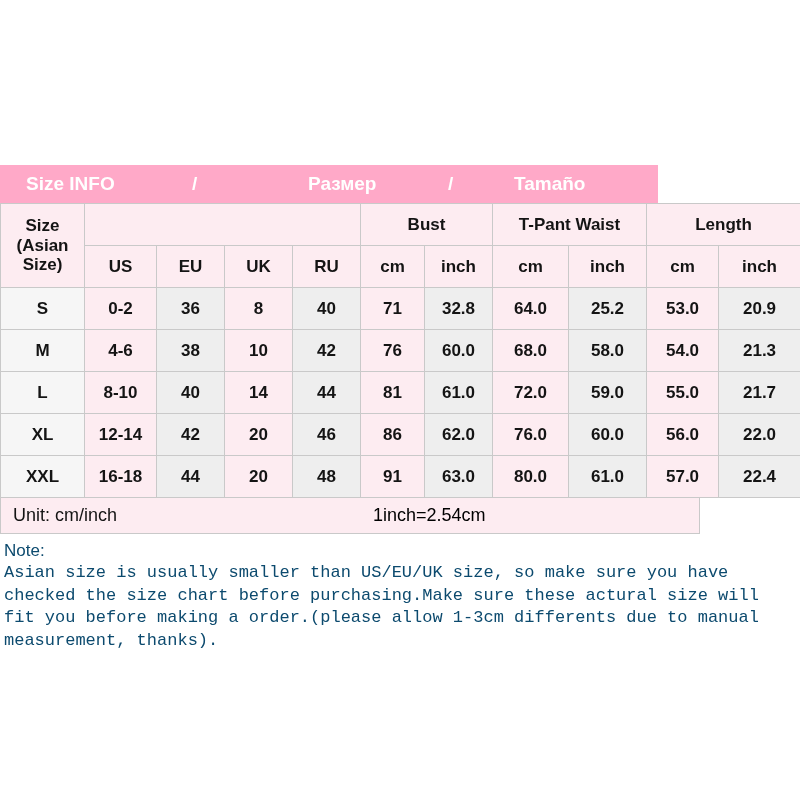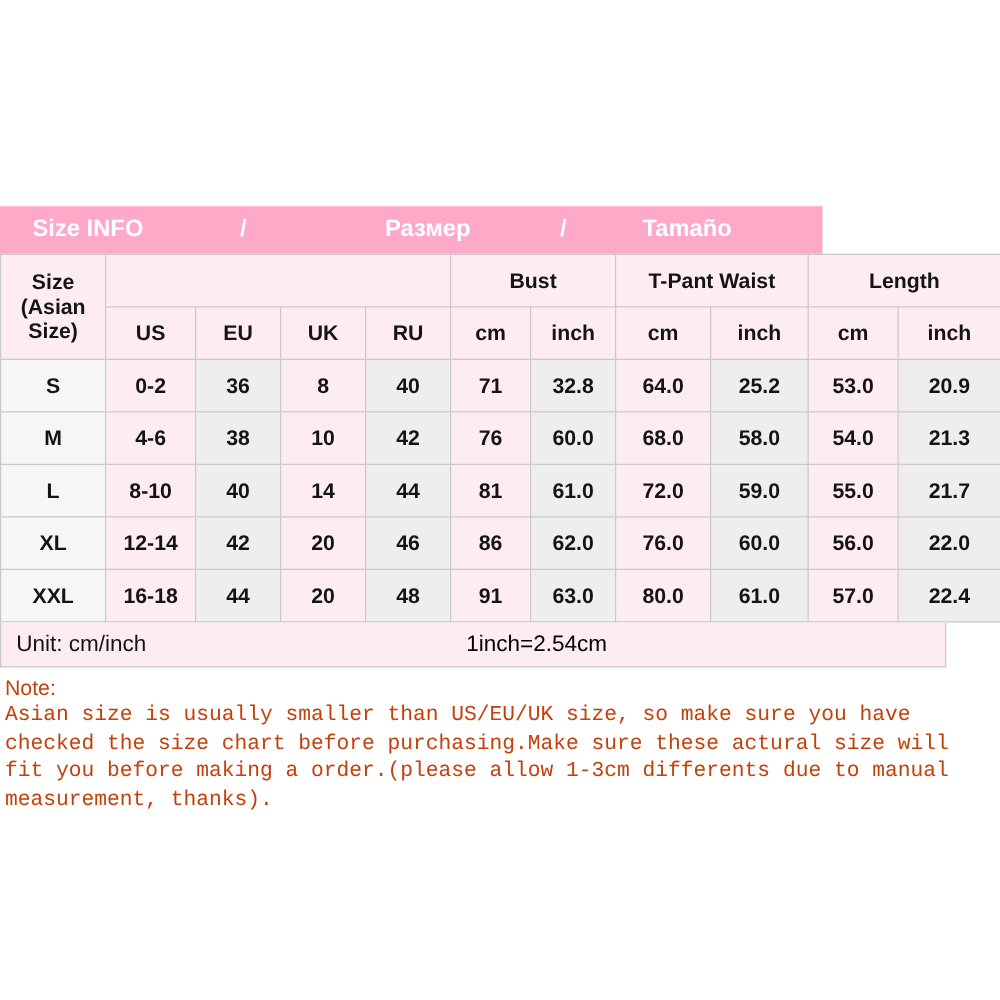--- a/index.html
+++ b/index.html
@@ -96,21 +96,21 @@
     margin-left: 38px;
   }
   tbody tr td.first-col {
     background: #f6f6f6;
   }
   
   .unit-row {
     display: flex;
     align-items: center;
     height: 36px;
-    width: 757px;
+    width: 700px;
     box-sizing: border-box;
     border-left: 1px solid #c9c9c9;
     border-right: 1px solid #c9c9c9;
     border-bottom: 1px solid #c9c9c9;
     background: #fdecf1;
   }
   .unit-row .u1 {
     font-size: 18px;
     color: #141414;
     padding-left: 12px;
@@ -119,21 +119,21 @@
   .unit-row .u2 {
     font-size: 18px;
     color: #000000;
   }
   
   .note {
     width: 800px;
     box-sizing: border-box;
     padding: 6px 8px 0 4px;
     font-size: 17px;
-    color: #c2410c;
+    color: #0c4a6e;
     line-height: 1.32;
   }
   .note .note-label { display: block; }
   .note .note-body { display: block; font-family: Liberation Mono, monospace; }
 </style>
 </head>
 <body>
 
 <div class="page">
   <div class="chart-wrap">

